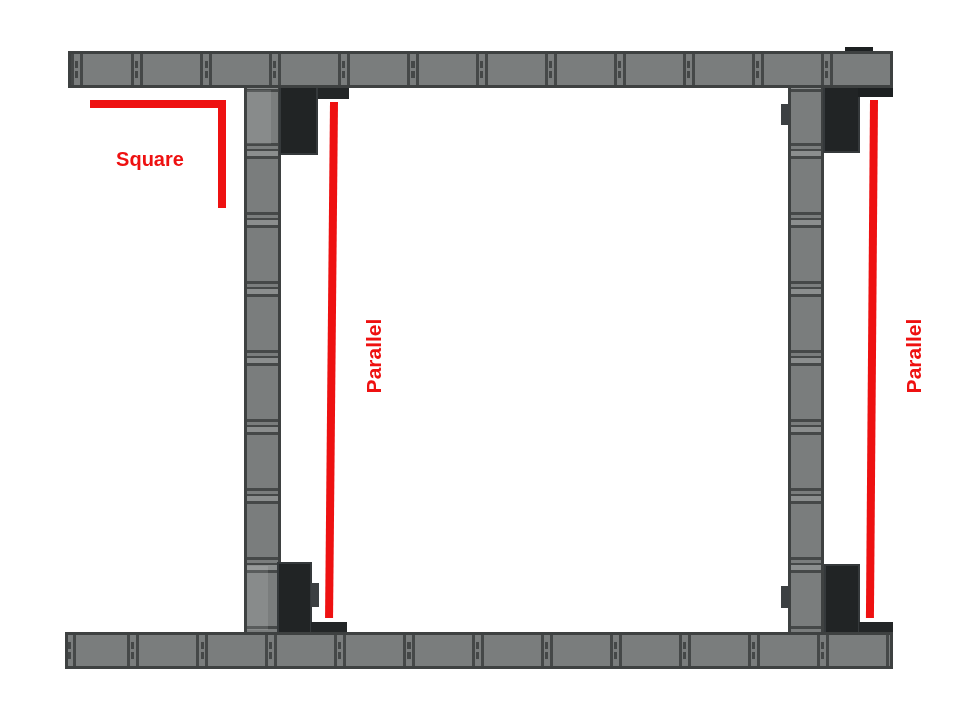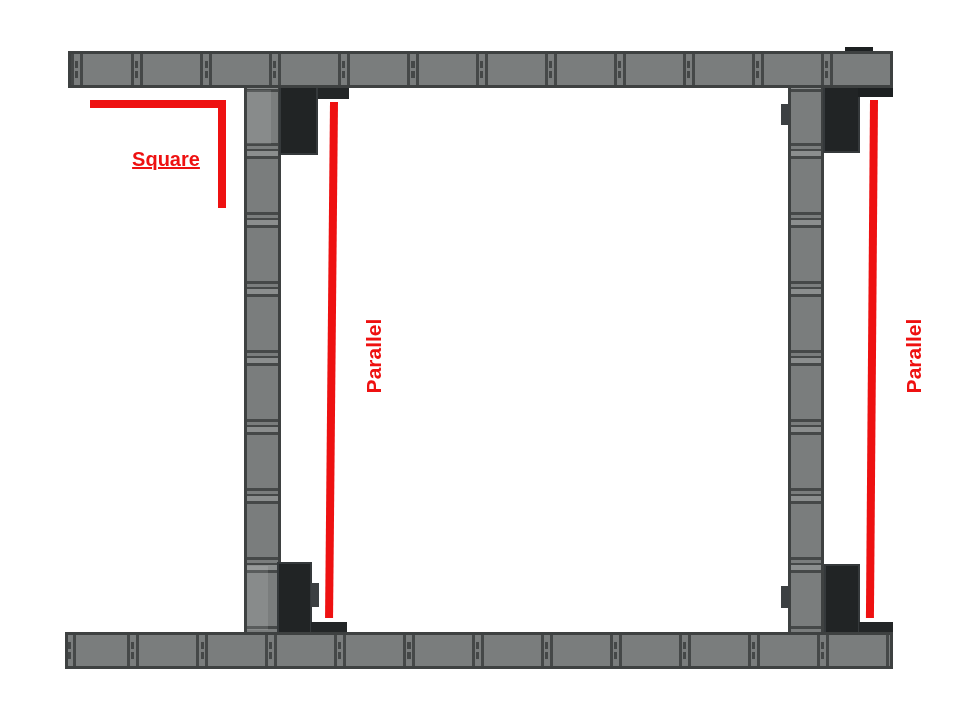--- a/index.html
+++ b/index.html
@@ -70,21 +70,21 @@
   #square-marker-v{left:218px;top:100px;width:8px;height:108px;}
   #parallel-line-left{left:330px;top:102px;width:8px;height:516px;
     transform:rotate(0.55deg);transform-origin:top center;}
   #parallel-line-right{left:870px;top:100px;width:8px;height:518px;
     transform:rotate(0.45deg);transform-origin:top center;}
 
   .ann-label{
     color:#ee1111;font-weight:bold;font-size:20px;line-height:26px;
     text-align:center;white-space:nowrap;
   }
-  #square-label{left:120px;top:146px;width:92px;height:26px;text-decoration:underline;}
+  #square-label{left:104px;top:146px;width:92px;height:26px;}
   .vert-label{width:120px;height:26px;font-size:21px;transform:rotate(-90deg);}
   #parallel-label-left{left:314px;top:343px;}
   #parallel-label-right{left:854px;top:343px;}
 </style>
 </head>
 <body>
 
 <div class="stage">
 
   <div class="abs" id="bump-top-right"></div>

